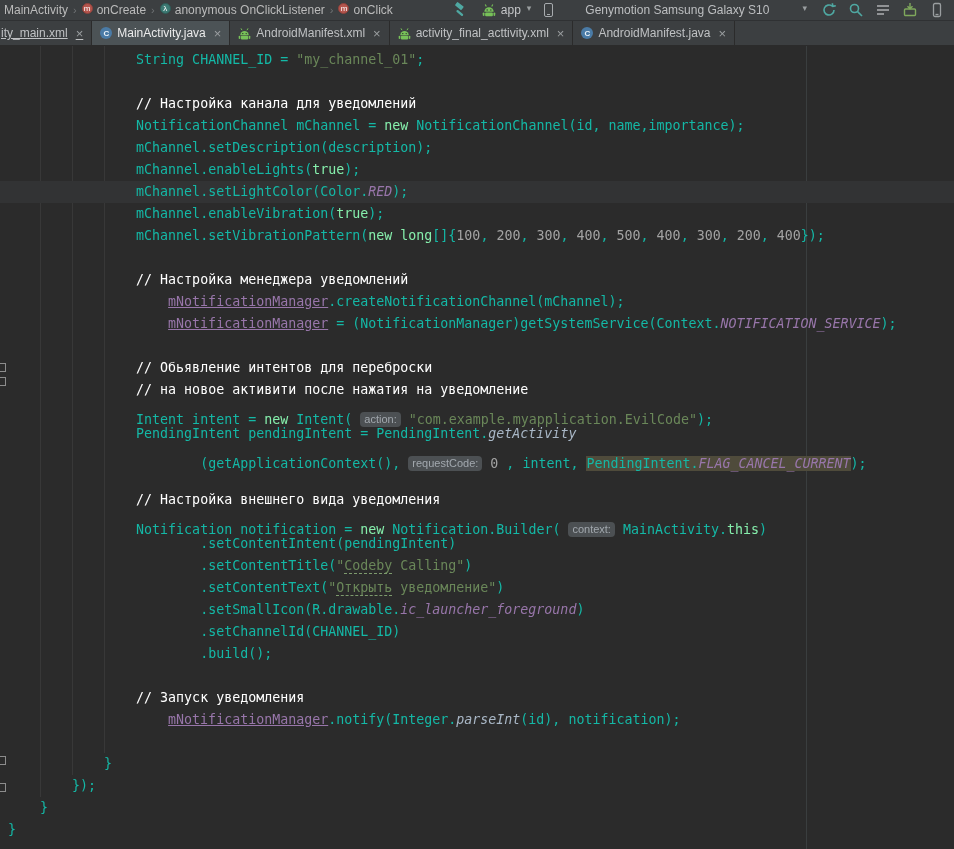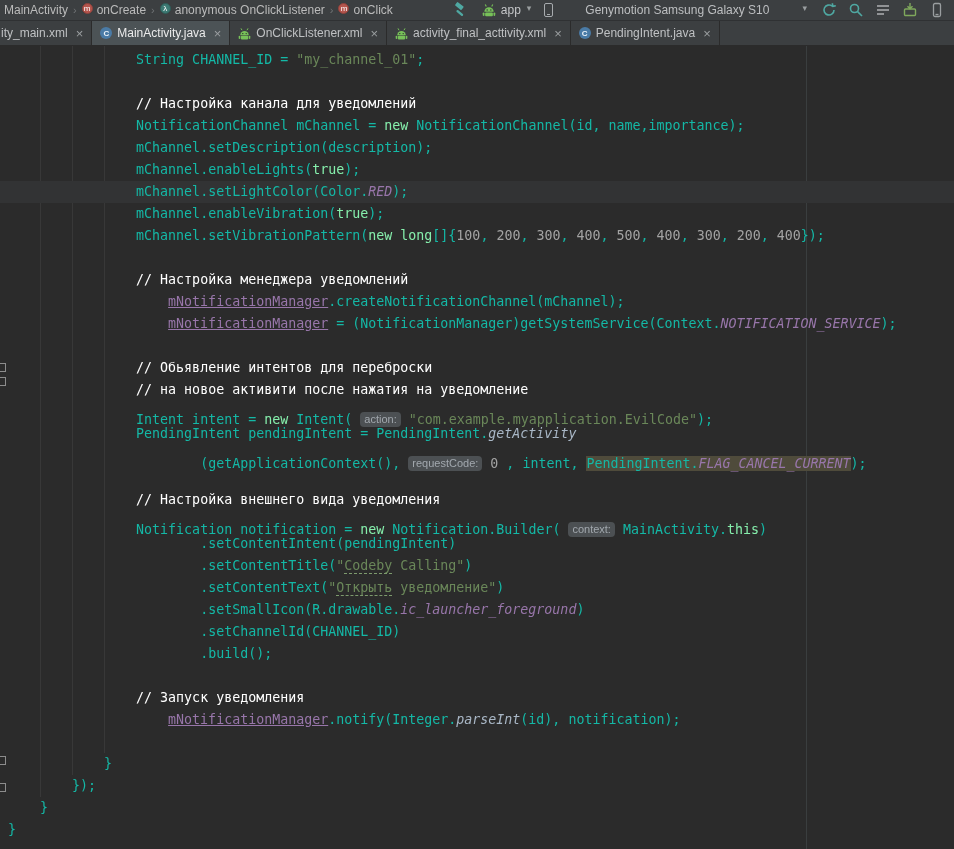--- a/index.html
+++ b/index.html
@@ -23,21 +23,21 @@
   .dd-arrow{color:#9a9ea0;font-size:9px;margin-left:1px;}
   .phone-frame{width:9px;height:14px;border:1px solid #a7abae;border-radius:2px;box-sizing:border-box;
                position:relative;}
   .phone-frame:after{content:"";position:absolute;left:2px;right:2px;bottom:1px;height:1px;background:#a7abae;}
 
   
   .tabbar{display:flex;height:25px;background:#3c3f41;align-items:stretch;border-bottom:1px solid #2b2b2b;box-sizing:border-box;}
   .tab{display:flex;align-items:center;gap:5px;padding:0 8px;font-size:12px;color:#bfc1c3;
        border-right:1px solid #2b2b2b;cursor:default;white-space:nowrap;}
   .tab.selected{background:#4c5356;color:#ebebeb;}
-  .tab.clipped{padding-left:1px;}
+  .tab.clipped{padding-left:1px;text-decoration:underline;}
   .tab-close{color:#9b9fa1;font-size:13px;line-height:1;margin-left:3px;}
   .ic-class{display:inline-flex;width:12px;height:12px;border-radius:50%;background:#4a7ba6;
             color:#eaf2f9;font-size:8px;font-weight:bold;align-items:center;justify-content:center;flex:0 0 auto;}
 
   
   .editor{position:relative;height:803px;background:#2b2b2b;overflow:hidden;}
   .indent-guide{position:absolute;width:1px;background:#383838;top:0;}
   .margin-guide{position:absolute;width:1px;background:#3a3e3f;top:0;bottom:0;left:806px;}
   .code{position:absolute;left:0;top:3px;right:0;font-family:"DejaVu Sans Mono",monospace;
         font-size:13.3px;line-height:22px;white-space:pre;}
@@ -168,42 +168,42 @@
             <path d="M2.2 8.2a4.3 4.3 0 0 1 8.6 0z"></path>
             <rect x="0.7" y="8.8" width="1.6" height="3.2" rx="0.8"></rect>
             <rect x="10.7" y="8.8" width="1.6" height="3.2" rx="0.8"></rect>
             <rect x="2.9" y="8.8" width="7.2" height="3.6" rx="1"></rect>
           </g>
           <line x1="4" y1="3.2" x2="3" y2="1.4" stroke="#77c159"></line>
           <line x1="9" y1="3.2" x2="10" y2="1.4" stroke="#77c159"></line>
           <circle cx="4.8" cy="6.6" r="0.7" fill="#2b2b2b"></circle>
           <circle cx="8.2" cy="6.6" r="0.7" fill="#2b2b2b"></circle>
         </svg>
-        <span class="tab-label">OnClickListener.xml</span>
+        <span class="tab-label">AndroidManifest.xml</span>
         <span class="tab-close">×</span>
       </div>
       <div class="tab">
         <svg width="13" height="13" viewBox="0 0 13 13">
           <g fill="#77c159">
             <path d="M2.2 8.2a4.3 4.3 0 0 1 8.6 0z"></path>
             <rect x="0.7" y="8.8" width="1.6" height="3.2" rx="0.8"></rect>
             <rect x="10.7" y="8.8" width="1.6" height="3.2" rx="0.8"></rect>
             <rect x="2.9" y="8.8" width="7.2" height="3.6" rx="1"></rect>
           </g>
           <line x1="4" y1="3.2" x2="3" y2="1.4" stroke="#77c159"></line>
           <line x1="9" y1="3.2" x2="10" y2="1.4" stroke="#77c159"></line>
           <circle cx="4.8" cy="6.6" r="0.7" fill="#2b2b2b"></circle>
           <circle cx="8.2" cy="6.6" r="0.7" fill="#2b2b2b"></circle>
         </svg>
         <span class="tab-label">activity_final_acttivity.xml</span>
         <span class="tab-close">×</span>
       </div>
       <div class="tab">
         <span class="ic-class">C</span>
-        <span class="tab-label">PendingIntent.java</span>
+        <span class="tab-label">AndroidManifest.java</span>
         <span class="tab-close">×</span>
       </div>
     </div>
 
   <div class="editor">
     <div class="indent-guide" style="left:40px;height:751px;"></div>
     <div class="indent-guide" style="left:72px;height:729px;"></div>
     <div class="indent-guide" style="left:104px;height:707px;"></div>
     <div class="margin-guide"></div>
     <div class="code" id="code"><div class="cl"><span class="t-p">                String CHANNEL_ID = </span><span class="t-s">"my_channel_01"</span><span class="t-p">;</span></div><div class="cl"></div><div class="cl"><span class="t-c">                // Настройка канала для уведомлений</span></div><div class="cl"><span class="t-p">                NotificationChannel mChannel = </span><span class="t-k">new</span><span class="t-p"> NotificationChannel(id, name,importance);</span></div><div class="cl"><span class="t-p">                mChannel.setDescription(description);</span></div><div class="cl"><span class="t-p">                mChannel.enableLights(</span><span class="t-k">true</span><span class="t-p">);</span></div><div class="cl cur"><span class="t-p">                mChannel.setLightColor(Color.</span><span class="t-t">RED</span><span class="t-p">);</span></div><div class="cl"><span class="t-p">                mChannel.enableVibration(</span><span class="t-k">true</span><span class="t-p">);</span></div><div class="cl"><span class="t-p">                mChannel.setVibrationPattern(</span><span class="t-k">new</span><span class="t-p"> </span><span class="t-k">long</span><span class="t-p">[]{</span><span class="t-n">100</span><span class="t-p">, </span><span class="t-n">200</span><span class="t-p">, </span><span class="t-n">300</span><span class="t-p">, </span><span class="t-n">400</span><span class="t-p">, </span><span class="t-n">500</span><span class="t-p">, </span><span class="t-n">400</span><span class="t-p">, </span><span class="t-n">300</span><span class="t-p">, </span><span class="t-n">200</span><span class="t-p">, </span><span class="t-n">400</span><span class="t-p">});</span></div><div class="cl"></div><div class="cl"><span class="t-c">                // Настройка менеджера уведомлений</span></div><div class="cl"><span class="t-p">                </span><span class="t-f">mNotificationManager</span><span class="t-p">.createNotificationChannel(mChannel);</span></div><div class="cl"><span class="t-p">                </span><span class="t-f">mNotificationManager</span><span class="t-p"> = (NotificationManager)getSystemService(Context.</span><span class="t-t">NOTIFICATION_SERVICE</span><span class="t-p">);</span></div><div class="cl"></div><div class="cl"><span class="t-c">                // Обьявление интентов для переброски</span></div><div class="cl"><span class="t-c">                // на новое активити после нажатия на уведомление</span></div><div class="cl"><span class="t-p">                Intent intent = </span><span class="t-k">new</span><span class="t-p"> Intent( </span><span class="t-i">action:</span><span class="t-p"> </span><span class="t-s">"com.example.myapplication.EvilCode"</span><span class="t-p">);</span></div><div class="cl"><span class="t-p">                PendingIntent pendingIntent = PendingIntent.</span><span class="t-m">getActivity</span></div><div class="cl"><span class="t-p">                        (getApplicationContext(), </span><span class="t-i">requestCode:</span><span class="t-p"> </span><span class="t-n">0</span><span class="t-p"> , intent, </span><span class="t-p t-hl">PendingIntent.</span><span class="t-t t-hl">FLAG_CANCEL_CURRENT</span><span class="t-p">);</span></div><div class="cl"></div><div class="cl"><span class="t-c">                // Настройка внешнего вида уведомления</span></div><div class="cl"><span class="t-p">                Notification notification = </span><span class="t-k">new</span><span class="t-p"> Notification.Builder( </span><span class="t-i">context:</span><span class="t-p"> MainActivity.</span><span class="t-k">this</span><span class="t-p">)</span></div><div class="cl"><span class="t-p">                        .setContentIntent(pendingIntent)</span></div><div class="cl"><span class="t-p">                        .setContentTitle(</span><span class="t-s">"</span><span class="t-s t-typo">Codeby</span><span class="t-s"> Calling"</span><span class="t-p">)</span></div><div class="cl"><span class="t-p">                        .setContentText(</span><span class="t-s">"</span><span class="t-s t-typo">Открыть</span><span class="t-s"> уведомление"</span><span class="t-p">)</span></div><div class="cl"><span class="t-p">                        .setSmallIcon(R.drawable.</span><span class="t-t">ic_launcher_foreground</span><span class="t-p">)</span></div><div class="cl"><span class="t-p">                        .setChannelId(CHANNEL_ID)</span></div><div class="cl"><span class="t-p">                        .build();</span></div><div class="cl"></div><div class="cl"><span class="t-c">                // Запуск уведомления</span></div><div class="cl"><span class="t-p">                </span><span class="t-f">mNotificationManager</span><span class="t-p">.notify(Integer.</span><span class="t-m">parseInt</span><span class="t-p">(id), notification);</span></div><div class="cl"></div><div class="cl"><span class="t-p">            }</span></div><div class="cl"><span class="t-p">        });</span></div><div class="cl"><span class="t-p">    }</span></div><div class="cl"><span class="t-p">}</span></div></div>

